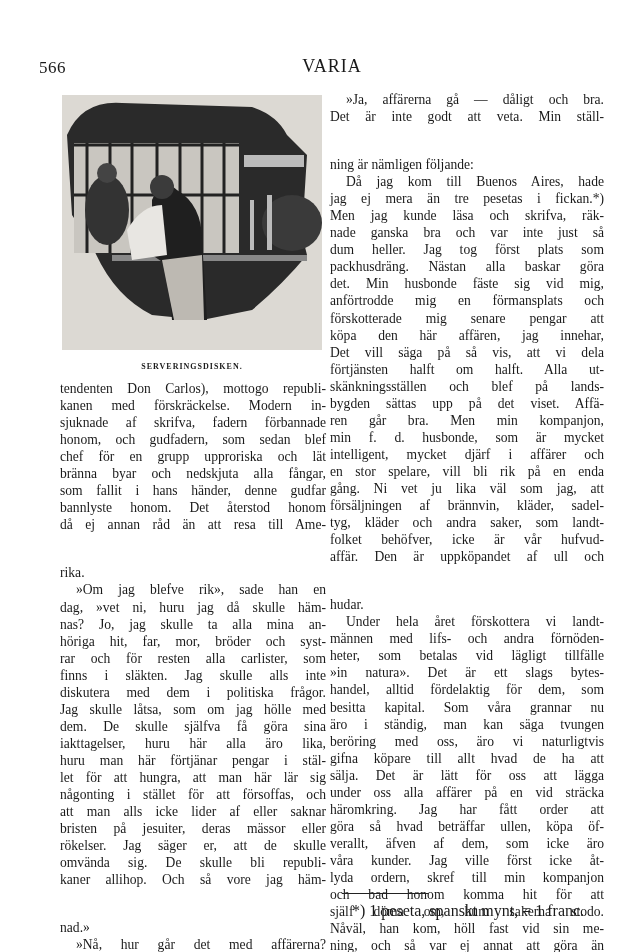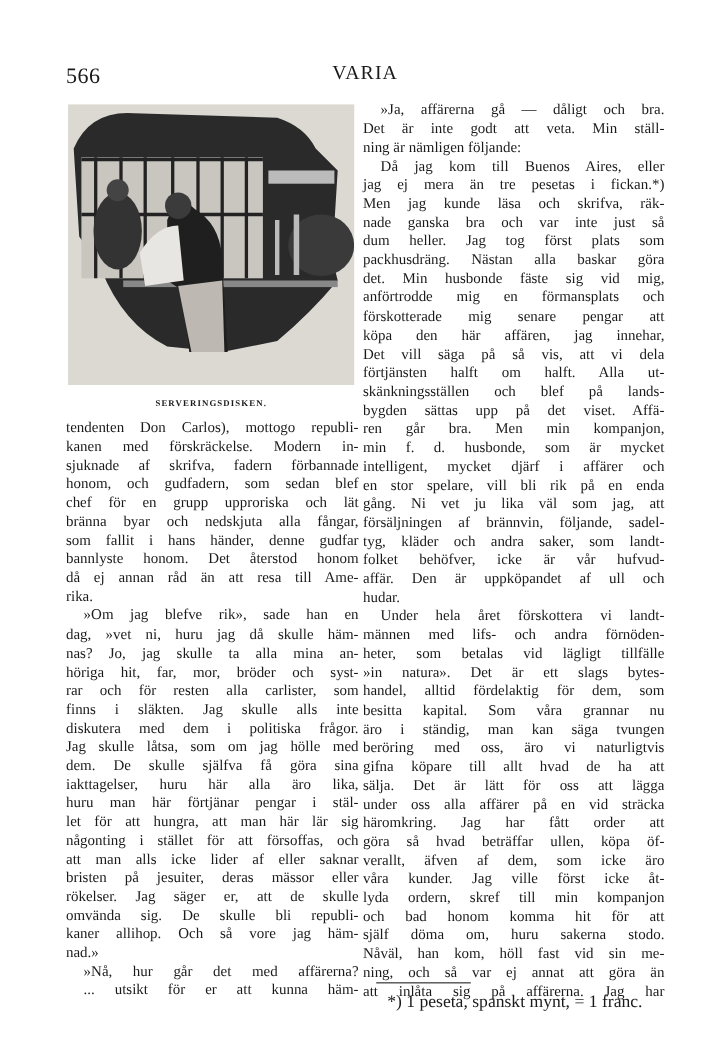--- a/index.html
+++ b/index.html
@@ -1,25 +1,25 @@
 <!DOCTYPE html>
 <html><head>
 <meta charset="utf-8">
 <style>
   html, body { margin:0; padding:0; background:#ffffff; }
   body { width:640px; height:952px; position:relative; overflow:hidden;
          font-family:"Liberation Serif","DejaVu Serif",serif; color:#1a1a1a; }
-  .page-number { position:absolute; left:60px; top:58px; font-size:20px; letter-spacing:0.5px; }
+  .page-number { position:absolute; left:39px; top:58px; font-size:17px; letter-spacing:0.5px; }
   .running-head { position:absolute; left:0; width:640px; top:56px; text-align:center; font-size:18px; letter-spacing:1px;padding-left:12px; }
   .illustration { position:absolute; left:62px; top:95px; width:260px; height:255px; background:#d9d6d0; overflow:hidden; }
   .illustration svg { display:block; }
   .caption { position:absolute; left:62px; top:362px; width:260px; text-align:center; font-size:8px; font-weight:bold; letter-spacing:1px; }
   .col { position:absolute; font-size:13.6px; line-height:17.05px; text-align:justify; }
   .col .ln { display:block; height:17.05px; white-space:nowrap; text-align-last:justify; text-align:justify; }
-  .col .ln.last { text-align-last:left; }
+  .col .ln.last { text-align-last:left;margin-top:31px; }
   .col .ln.indent { padding-left:16px; }
   .col-left { left:60px; top:380px; width:266px; }
   .col-right { left:330px; top:91px; width:274px; }
   .footnote-rule { position:absolute; left:342px; top:893px; width:86px; border-top:1px solid #222; }
   .footnote { position:absolute; left:352px; top:902px; font-size:16px; }
 </style>
 </head>
 <body>
 
 <div class="page-number">566</div>
@@ -86,40 +86,40 @@
     <span class="ln">omvända sig. De skulle bli republi-</span>
     <span class="ln">kaner allihop. Och så vore jag häm-</span>
     <span class="ln last">nad.»</span>
     <span class="ln indent">»Nå, hur går det med affärerna?</span>
     <span class="ln indent">... utsikt för er att kunna häm-</span>
   </div>
 <div class="col col-right" id="right-col">
     <span class="ln indent">»Ja, affärerna gå — dåligt och bra.</span>
     <span class="ln">Det är inte godt att veta. Min ställ-</span>
     <span class="ln last">ning är nämligen följande:</span>
-    <span class="ln indent">Då jag kom till Buenos Aires, eller</span>
+    <span class="ln indent">Då jag kom till Buenos Aires, hade</span>
     <span class="ln">jag ej mera än tre pesetas i fickan.*)</span>
     <span class="ln">Men jag kunde läsa och skrifva, räk-</span>
     <span class="ln">nade ganska bra och var inte just så</span>
     <span class="ln">dum heller. Jag tog först plats som</span>
     <span class="ln">packhusdräng. Nästan alla baskar göra</span>
     <span class="ln">det. Min husbonde fäste sig vid mig,</span>
     <span class="ln">anförtrodde mig en förmansplats och</span>
     <span class="ln">förskotterade mig senare pengar att</span>
     <span class="ln">köpa den här affären, jag innehar,</span>
     <span class="ln">Det vill säga på så vis, att vi dela</span>
     <span class="ln">förtjänsten halft om halft. Alla ut-</span>
     <span class="ln">skänkningsställen och blef på lands-</span>
     <span class="ln">bygden sättas upp på det viset. Affä-</span>
     <span class="ln">ren går bra. Men min kompanjon,</span>
     <span class="ln">min f. d. husbonde, som är mycket</span>
     <span class="ln">intelligent, mycket djärf i affärer och</span>
     <span class="ln">en stor spelare, vill bli rik på en enda</span>
     <span class="ln">gång. Ni vet ju lika väl som jag, att</span>
-    <span class="ln">försäljningen af brännvin, följande, sadel-</span>
+    <span class="ln">försäljningen af brännvin, kläder, sadel-</span>
     <span class="ln">tyg, kläder och andra saker, som landt-</span>
     <span class="ln">folket behöfver, icke är vår hufvud-</span>
     <span class="ln">affär. Den är uppköpandet af ull och</span>
     <span class="ln last">hudar.</span>
     <span class="ln indent">Under hela året förskottera vi landt-</span>
     <span class="ln">männen med lifs- och andra förnöden-</span>
     <span class="ln">heter, som betalas vid lägligt tillfälle</span>
     <span class="ln">»in natura». Det är ett slags bytes-</span>
     <span class="ln">handel, alltid fördelaktig för dem, som</span>
     <span class="ln">besitta kapital. Som våra grannar nu</span>

